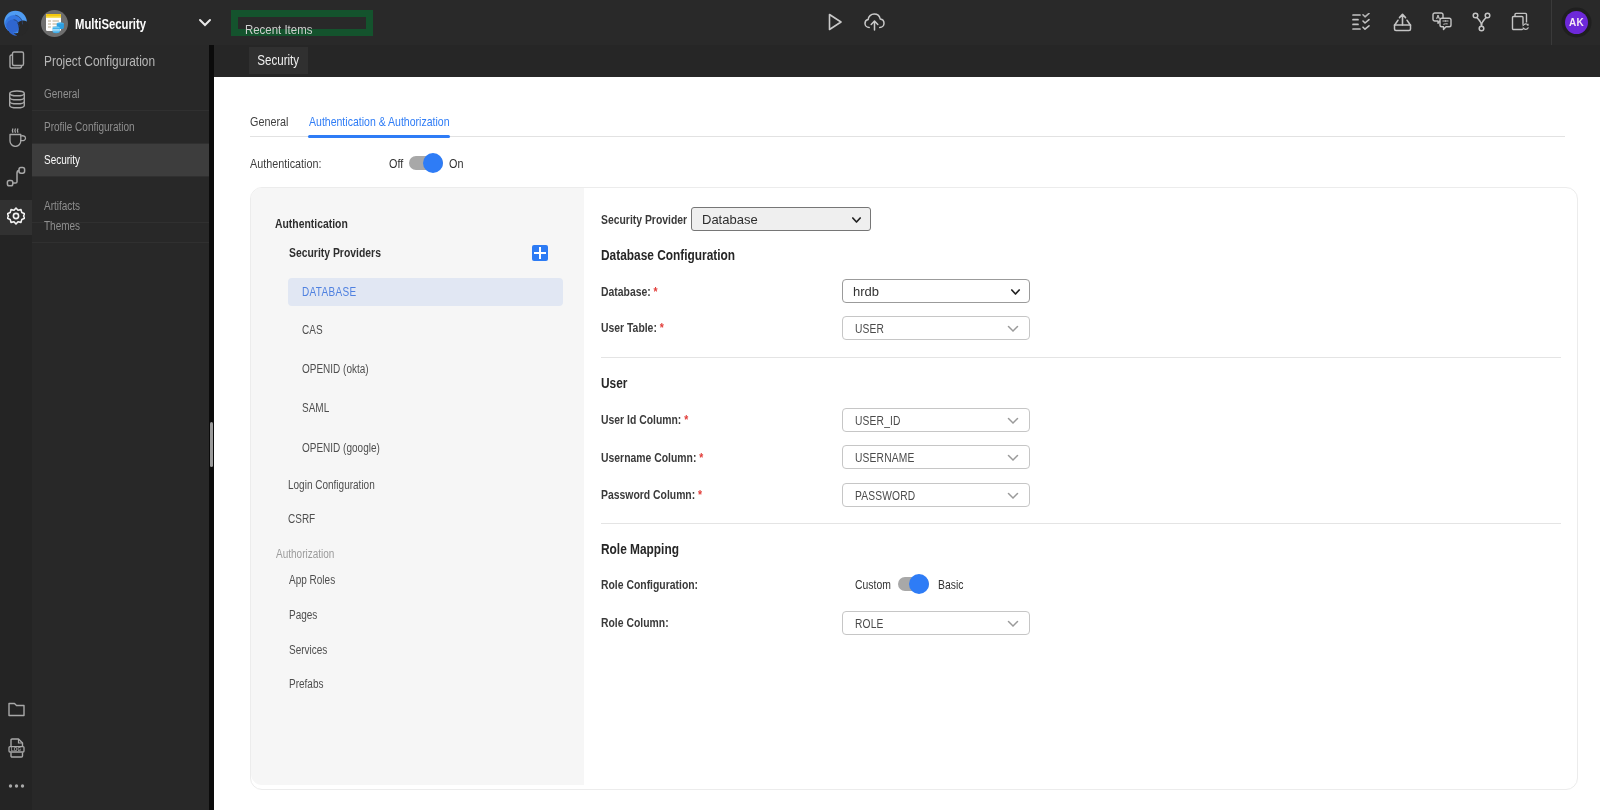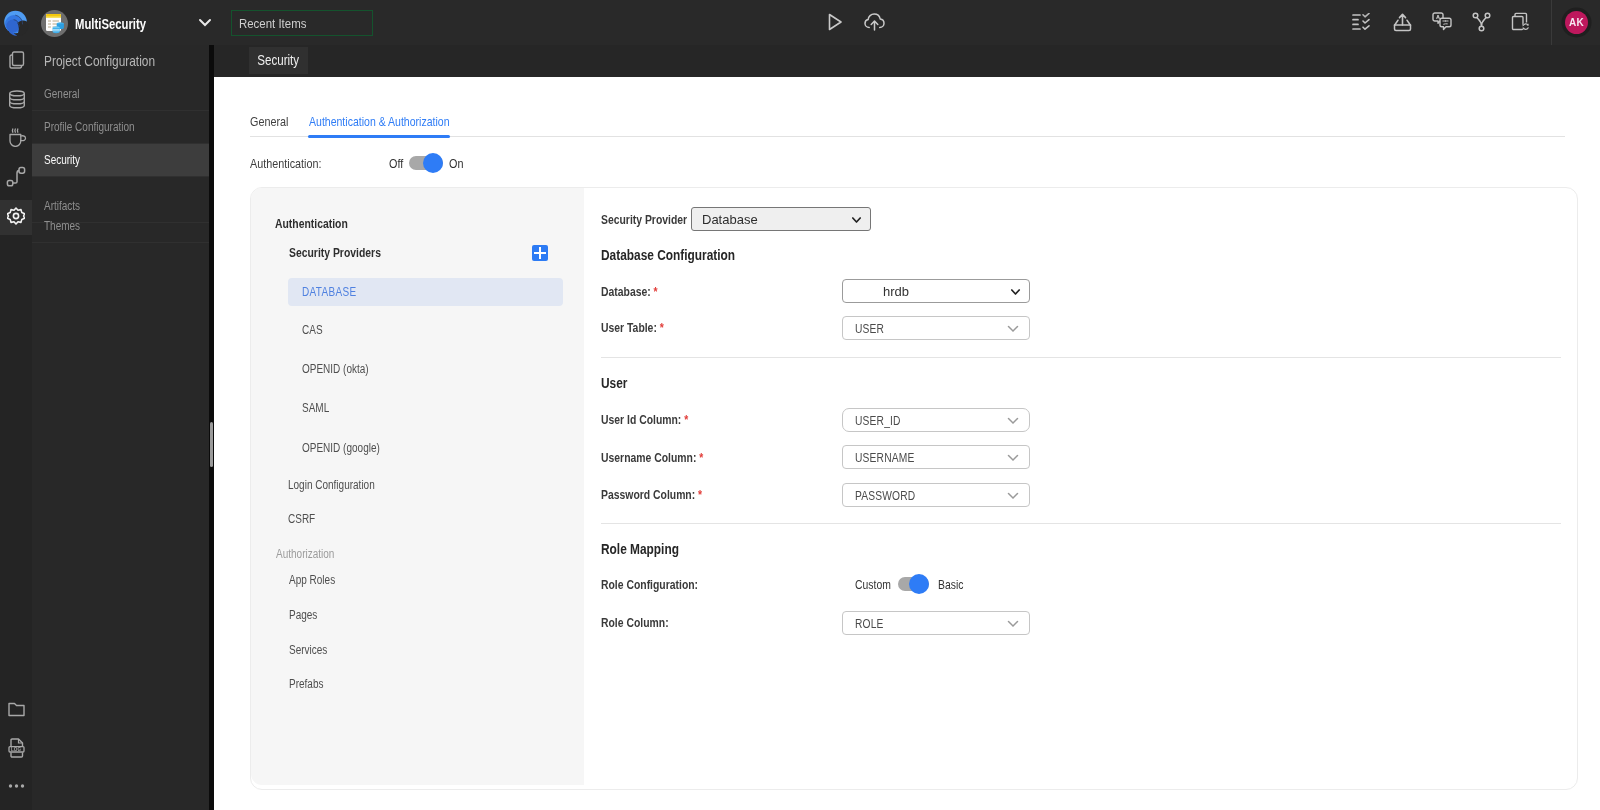--- a/index.html
+++ b/index.html
@@ -14,26 +14,26 @@
 #scrollthumb { position:absolute; left:210px; top:422px; width:3px; height:45px; background:#9a9a9a; border-radius:2px; }
 #tabstrip { position:absolute; left:214px; top:45px; width:1386px; height:32px; background:#262626; }
 #content { position:absolute; left:214px; top:77px; width:1386px; height:733px; background:#ffffff; }
 
 
 #wmlogo { position:absolute; left:3px; top:10px; }
 #projcircle { position:absolute; left:41px; top:10px; width:27px; height:27px; border-radius:50%; background:#6e6e6e; }
 #projname { position:absolute; left:75px; top:16px; color:#fdfdfd; font-size:14.5px; font-weight:bold;
   transform:scaleX(0.78); transform-origin:0 50%; white-space:nowrap; }
 #topcaret { position:absolute; left:198px; top:13px; }
-#recentbox { position:absolute; left:231px; top:10px; width:142px; height:26px; border:1px solid #14532d; border-radius:0; }
+#recentbox { position:absolute; left:231px; top:10px; width:142px; height:26px; border:7px solid #14532d; border-radius:0; }
 #recentbox span { position:absolute; left:7px; top:5px; font-size:13px; color:#cfcfcf;
   transform:scaleX(0.88); transform-origin:0 50%; white-space:nowrap; }
 .topicon { position:absolute; top:12px; }
 #topdivider { position:absolute; left:1551px; top:0px; width:1px; height:45px; background:#3a3a3a; }
-#avatar { position:absolute; left:1565px; top:11px; width:23px; height:23px; border-radius:50%; background:#be185d; color:#f7e9f3;
+#avatar { position:absolute; left:1565px; top:11px; width:23px; height:23px; border-radius:50%; background:#6d28d9; color:#f7e9f3;
   font-size:10px; font-weight:bold; text-align:center; line-height:23px; letter-spacing:.3px;
   box-shadow:0 0 0 3.5px #1f1f1f; }
 #gearcell { position:absolute; left:0; top:200px; width:32px; height:35px; background:#313131; }
 
 
 #sbheader { position:absolute; left:44px; top:45px; height:33px; line-height:33px; color:#b7b7b7; font-size:14.5px;
   transform:scaleX(0.82); transform-origin:0 50%; white-space:nowrap; }
 .sbitem { position:absolute; left:32px; width:177px; height:33px; line-height:32px; padding-left:12px;
   color:#8f8f8f; font-size:12.5px; border-bottom:1px solid #303030; }
 .sbitem i { font-style:normal; display:inline-block; transform:scaleX(0.8); transform-origin:0 50%; white-space:nowrap; }
@@ -74,21 +74,21 @@
 
 
 .flabel { position:absolute; left:601px; font-size:13px; color:#3a3a3a; font-weight:bold;
   transform:scaleX(0.8); transform-origin:0 50%; white-space:nowrap; }
 .fheading { position:absolute; left:601px; font-size:14.5px; color:#262626; font-weight:bold;
   transform:scaleX(0.82); transform-origin:0 50%; white-space:nowrap; }
 .red { color:#e2403c; }
 .nselect { position:absolute; background:#efefef; border:1px solid #767676; border-radius:3px; font-size:13px; color:#2d2d2d; }
 .nselect span { position:absolute; left:10px; top:4px; }
 .wselect { position:absolute; background:#fff; border:1px solid #9b9b9b; border-radius:4px; font-size:13px; color:#333; }
-.wselect span { position:absolute; left:10px; top:4px;margin-left:30px; }
+.wselect span { position:absolute; left:10px; top:4px; }
 .cselect { position:absolute; background:#fff; border:1px solid #c6c6c6; border-radius:4px; font-size:13px; color:#4a4a4a; }
 .cselect span { position:absolute; left:12px; top:5px; letter-spacing:.2px; font-size:12.5px;
   transform:scaleX(0.82); transform-origin:0 50%; white-space:nowrap; }
 .chevb { position:absolute; right:8px; top:6px; }
 .chevt { position:absolute; right:10px; top:8px; }
 .hr { position:absolute; left:601px; width:960px; height:1px; background:#e4e4e4; }
 </style>
 </head>
 <body>
 <div id="topbar"></div>
@@ -292,21 +292,21 @@
     <span>USER</span>
   <svg class="chevt" width="12" height="8" viewBox="0 0 12 8">
       <path d="M1.5 1.5 L6 6 L10.5 1.5" stroke="#9a9a9a" stroke-width="1.5" fill="none" stroke-linecap="round"></path>
     </svg>
 </div>
 
 <div class="hr" style="top:357px;"></div>
 <div class="fheading" style="top:375px;">User</div>
 
 <div class="flabel" style="top:412px;">User Id Column: <span class="red">*</span></div>
-<div class="cselect" style="left:842px; top:408px; width:188px; height:24px;border-radius:7px;">
+<div class="cselect" style="left:842px; top:408px; width:188px; height:24px;">
     <span>USER_ID</span>
   <svg class="chevt" width="12" height="8" viewBox="0 0 12 8">
       <path d="M1.5 1.5 L6 6 L10.5 1.5" stroke="#9a9a9a" stroke-width="1.5" fill="none" stroke-linecap="round"></path>
     </svg>
 </div>
 
 <div class="flabel" style="top:450px;">Username Column: <span class="red">*</span></div>
 <div class="cselect" style="left:842px; top:445px; width:188px; height:24px;">
     <span>USERNAME</span>
   <svg class="chevt" width="12" height="8" viewBox="0 0 12 8">

